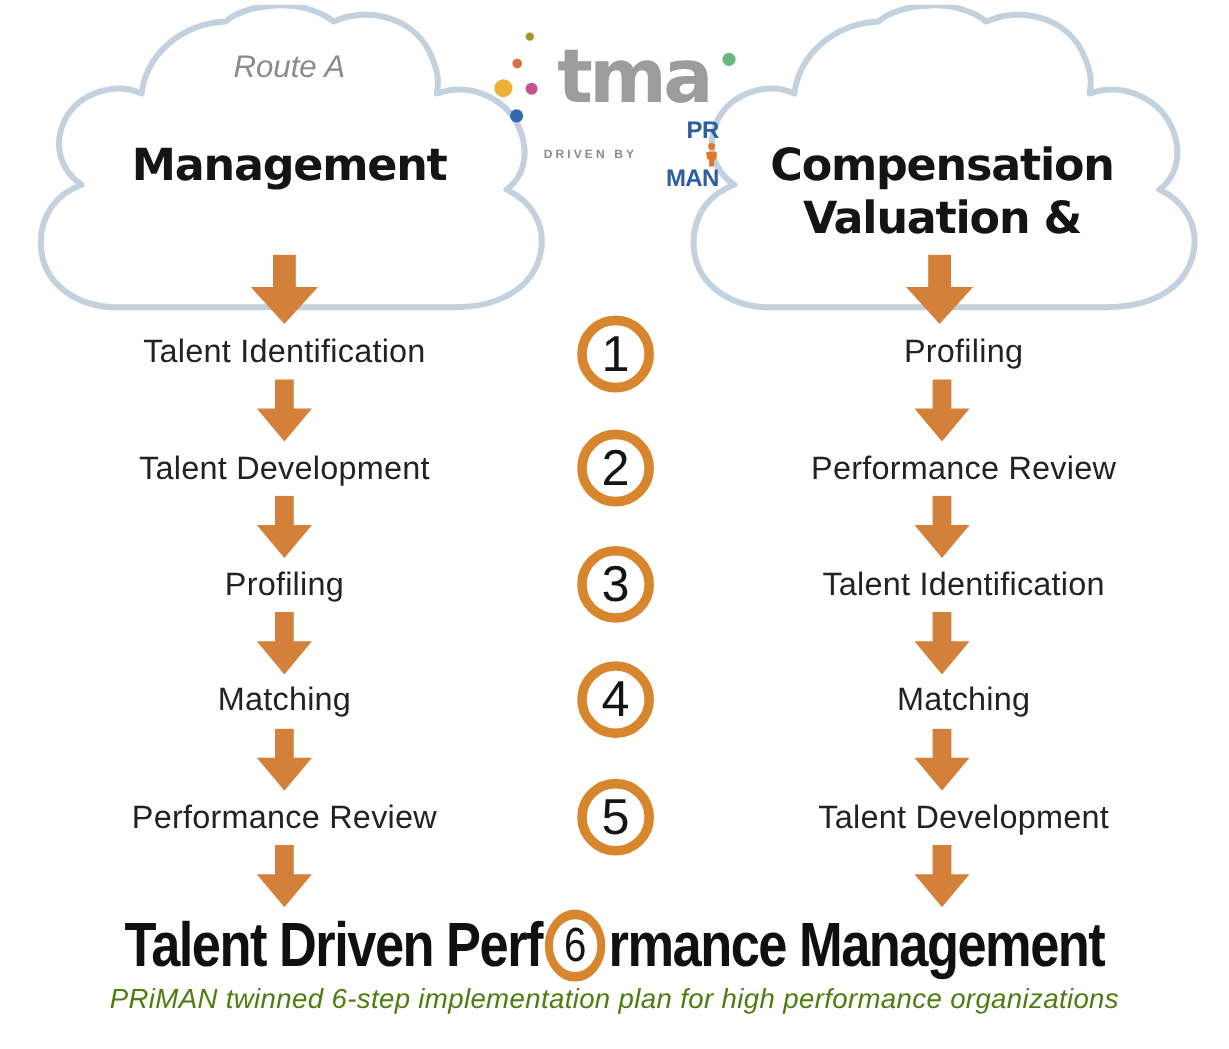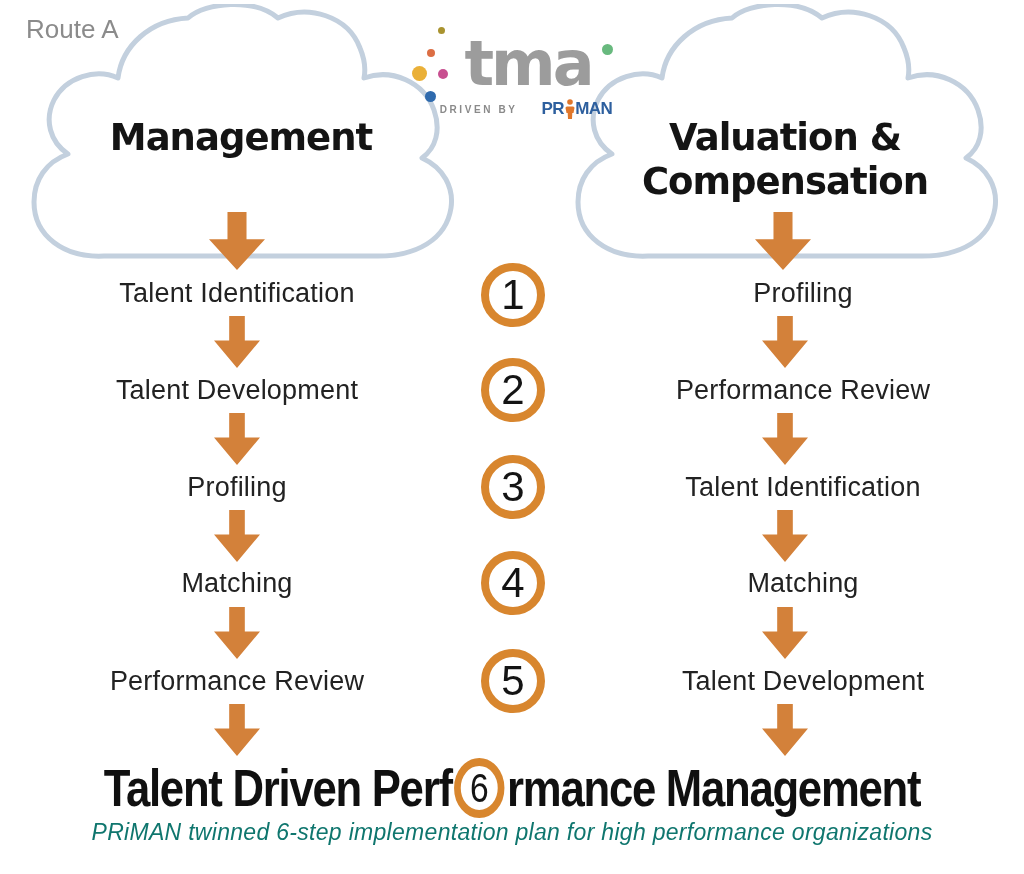--- a/index.html
+++ b/index.html
@@ -6,22 +6,22 @@
   .canvas{
     position:relative;width:1024px;height:874px;background:#ffffff;overflow:hidden;
     font-family:"Liberation Sans",sans-serif;
   }
   
   .cloud{position:absolute;width:430px;height:262px;}
   .cloud-left{left:26px;top:4px;}
   .cloud-right{left:570px;top:4px;}
   .cloud svg{position:absolute;left:0;top:0;width:100%;height:100%;}
   .route-label{
-    position:absolute;top:10px;left:0;width:100%;text-align:left;
-    font-size:26px;font-weight:500;color:#8b8b8b;
+    position:absolute;top:36px;left:0;width:100%;text-align:center;
+    font-size:26px;font-style:italic;font-weight:500;color:#8b8b8b;
   }
   .cloud-title{
     position:absolute;top:112px;left:0;width:100%;text-align:center;
     font-family:"DejaVu Sans",sans-serif;font-weight:800;font-size:37px;
     line-height:1.2;color:#141414;letter-spacing:-1px;
   }
   
   .arrow-down{
     position:absolute;background:#d3813a;
     clip-path:polygon(33% 0,67% 0,67% 47%,100% 47%,50% 100%,0 47%,33% 47%);
@@ -46,39 +46,39 @@
   .logo-wordmark{
     position:absolute;left:448px;top:34px;width:160px;text-align:center;
     font-family:"DejaVu Sans",sans-serif;font-weight:800;font-size:62px;line-height:60px;
     color:#9c9c9c;letter-spacing:-3px;
   }
   .logo-tagline{
     position:absolute;left:436px;top:99px;width:180px;display:flex;align-items:center;
     justify-content:center;gap:24px;
   }
   .tagline-prefix{font-size:10px;letter-spacing:2.6px;font-weight:700;color:#8a8a8a;white-space:nowrap;}
-  .priman{display:flex;align-items:flex-end;font-size:17px;font-weight:800;color:#2d5f9e;letter-spacing:-0.5px;line-height:20px;}
+  .priman{display:flex;align-items:flex-end;font-size:20px;font-weight:800;color:#2d5f9e;letter-spacing:-0.5px;line-height:20px;flex-direction:column;}
   .person-icon{display:inline-block;width:10px;height:20px;margin:0 0.5px;}
   
   .bottom-title{
     position:absolute;left:0;top:756px;width:1024px;height:64px;
     display:flex;align-items:center;justify-content:center;
     transform:scaleX(0.84);
   }
   .bottom-title .title-text{
     font-size:52px;font-weight:900;color:#101010;letter-spacing:-1.5px;white-space:nowrap;
   }
   .circle-6{
     width:44px;height:44px;border:8px solid #d8862e;border-radius:50%;background:#ffffff;
     display:flex;align-items:center;justify-content:center;font-size:40px;color:#141414;
     font-weight:400;margin:0 3px;flex:0 0 auto;letter-spacing:0;
   }
   .footer-subtitle{
     position:absolute;left:0;top:819px;width:1024px;text-align:center;
-    font-size:23px;font-style:italic;color:#0f766e;font-weight:500;letter-spacing:0.3px;
+    font-size:23px;font-style:italic;color:#4d7c0f;font-weight:500;letter-spacing:0.3px;
   }
 </style>
 </head>
 <body>
 
 <div class="canvas">
 
   <div class="cloud cloud-left">
     <svg viewBox="0 0 430 262">
       <path d="M 78 252 C 38 254, 8 232, 8 198 C 8 176, 20 158, 42 150
@@ -97,22 +97,22 @@
   <div class="cloud cloud-right">
     <svg viewBox="0 0 430 262">
       <path d="M 78 252 C 38 254, 8 232, 8 198 C 8 176, 20 158, 42 150
                C 24 138, 18 116, 28 96 C 40 73, 70 64, 92 74
                C 96 42, 124 16, 162 14 C 180 -2, 228 -6, 252 14
                C 282 0, 322 12, 334 44 C 339 56, 340 64, 338 74
                C 366 64, 398 78, 408 106 C 415 126, 410 144, 396 154
                C 418 164, 428 184, 425 204 C 420 236, 390 252, 352 252 Z" fill="#ffffff" stroke="#c3d0de" stroke-width="5" stroke-linejoin="round"></path>
     </svg>
     <div class="cloud-title">
+      <div>Compensation</div>
       <div>Valuation &amp;</div>
-      <div>Compensation</div>
     </div>
   </div>
 
   <div>
     <span class="logo-dot" style="left:438px;top:27px;width:7px;height:7px;background:#a9932f;"></span>
     <span class="logo-dot" style="left:427px;top:49px;width:8px;height:8px;background:#dc6e44;"></span>
     <span class="logo-dot" style="left:412px;top:66px;width:15px;height:15px;background:#eab038;"></span>
     <span class="logo-dot" style="left:438px;top:69px;width:10px;height:10px;background:#c84f90;"></span>
     <span class="logo-dot" style="left:425px;top:91px;width:11px;height:11px;background:#2f6aad;"></span>
     <span class="logo-dot" style="left:602px;top:44px;width:11px;height:11px;background:#68b97e;"></span>

